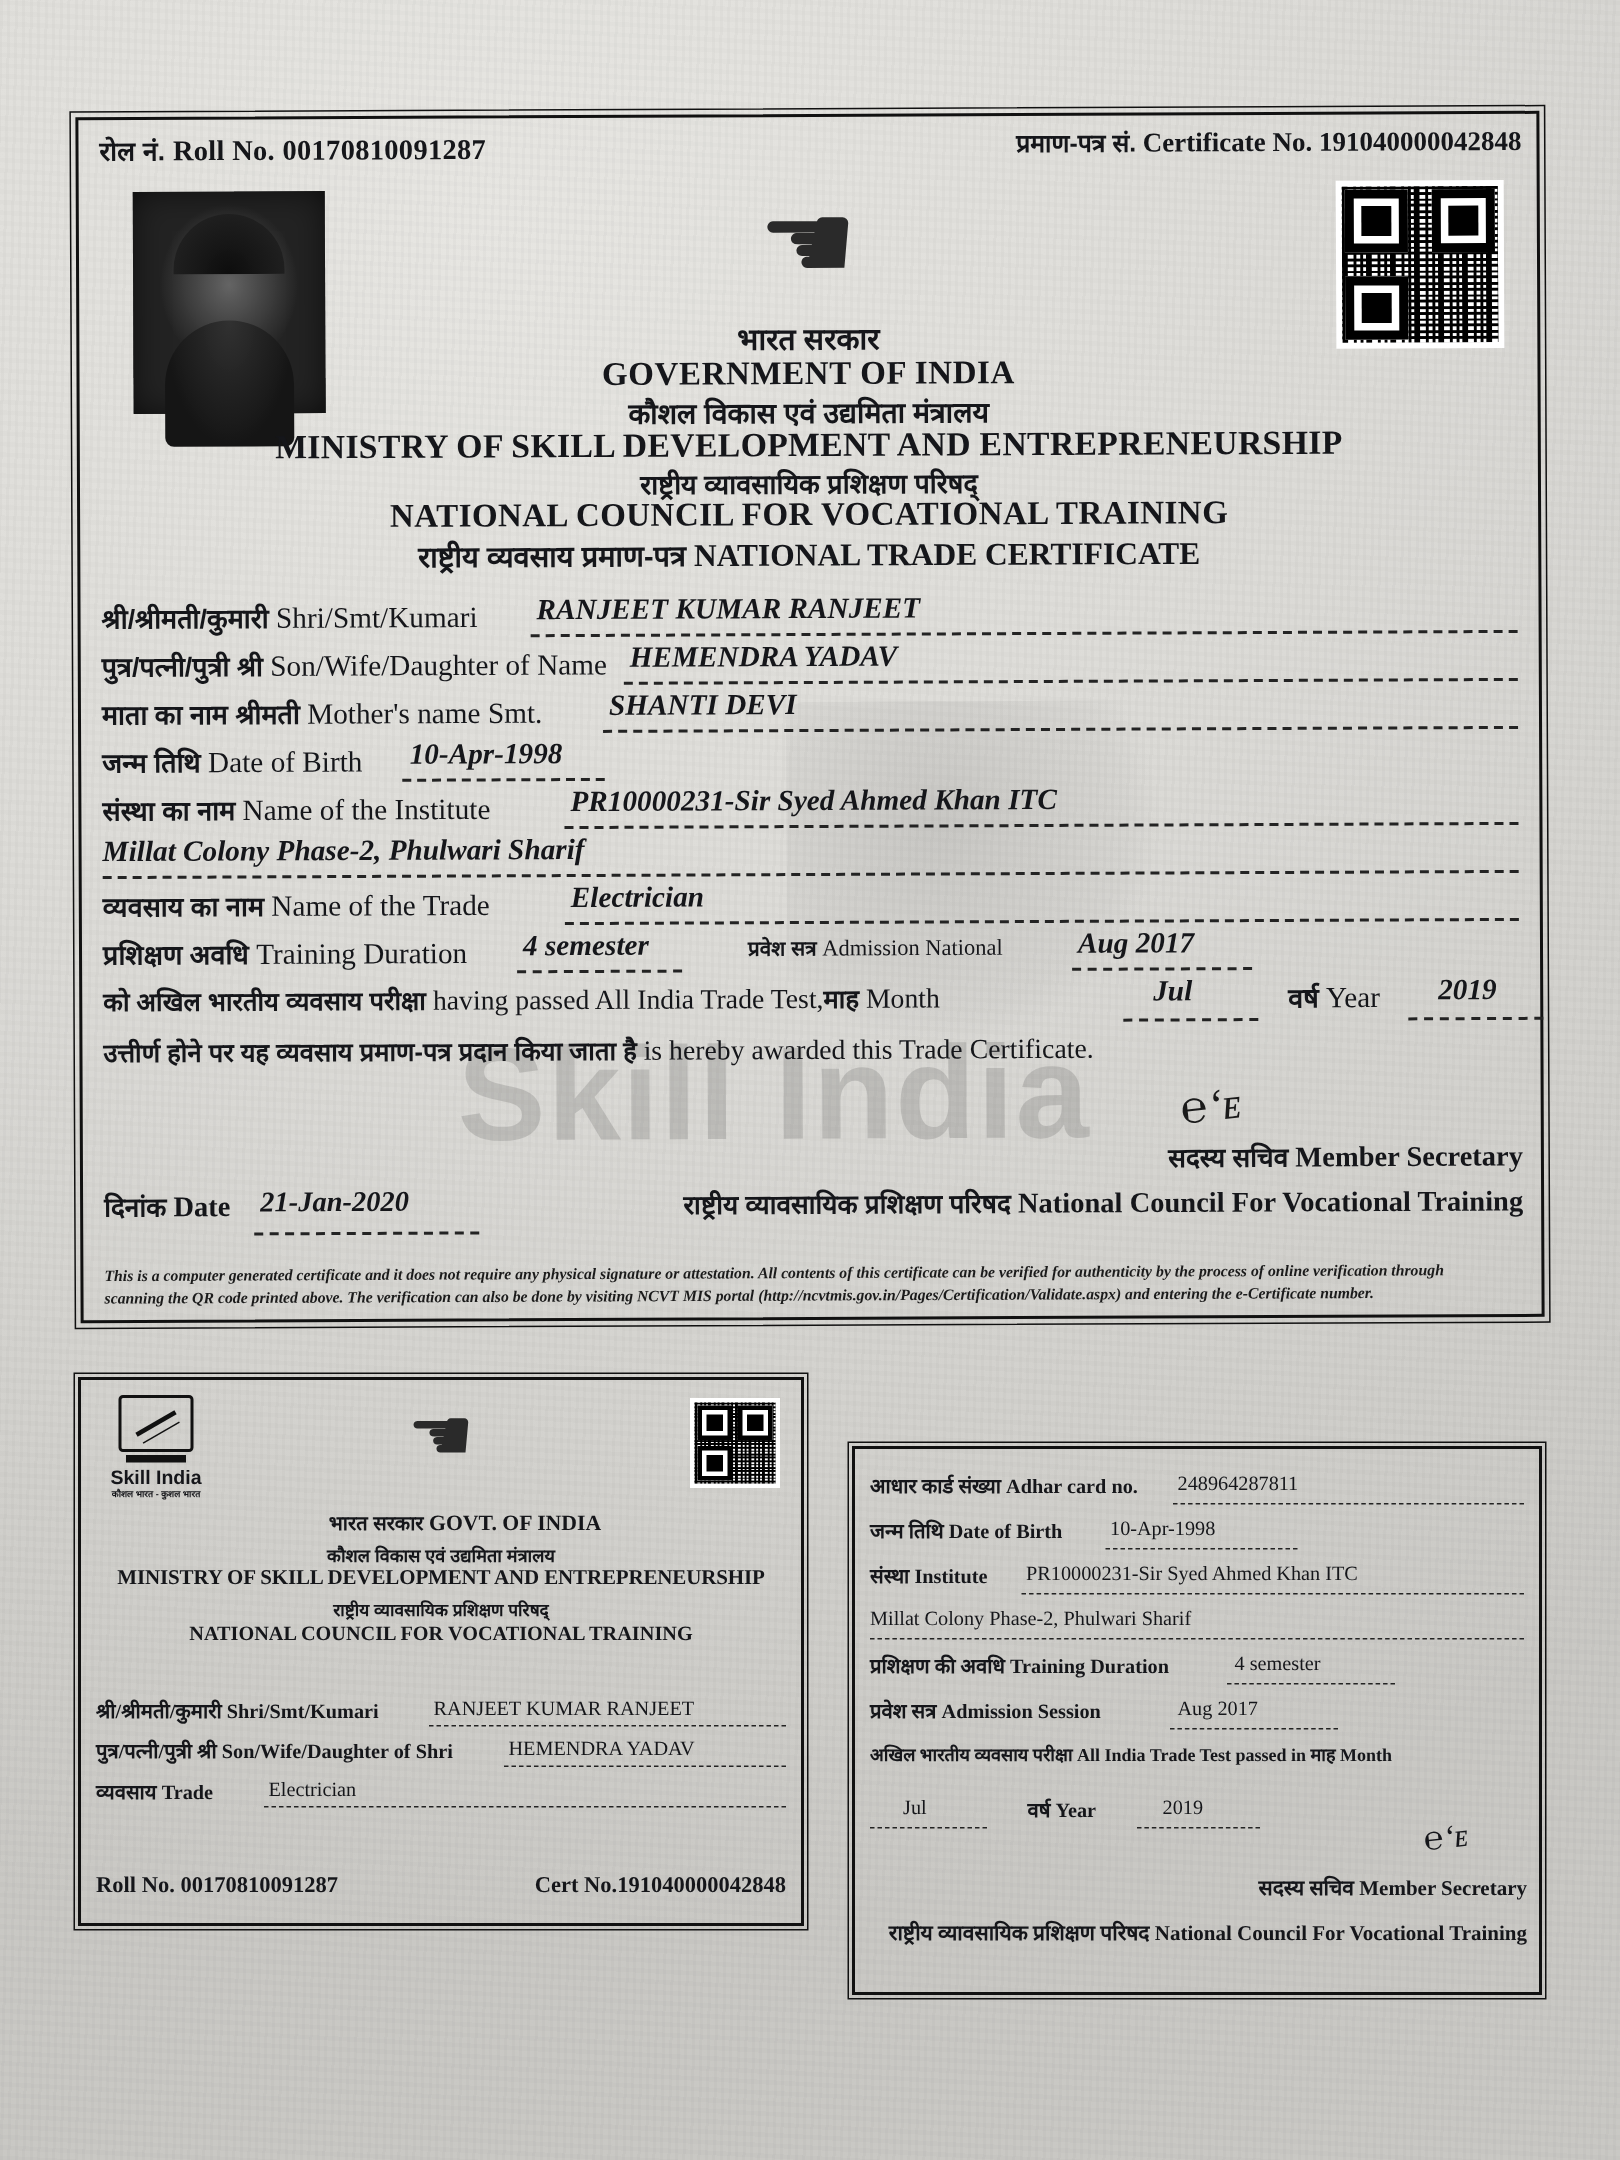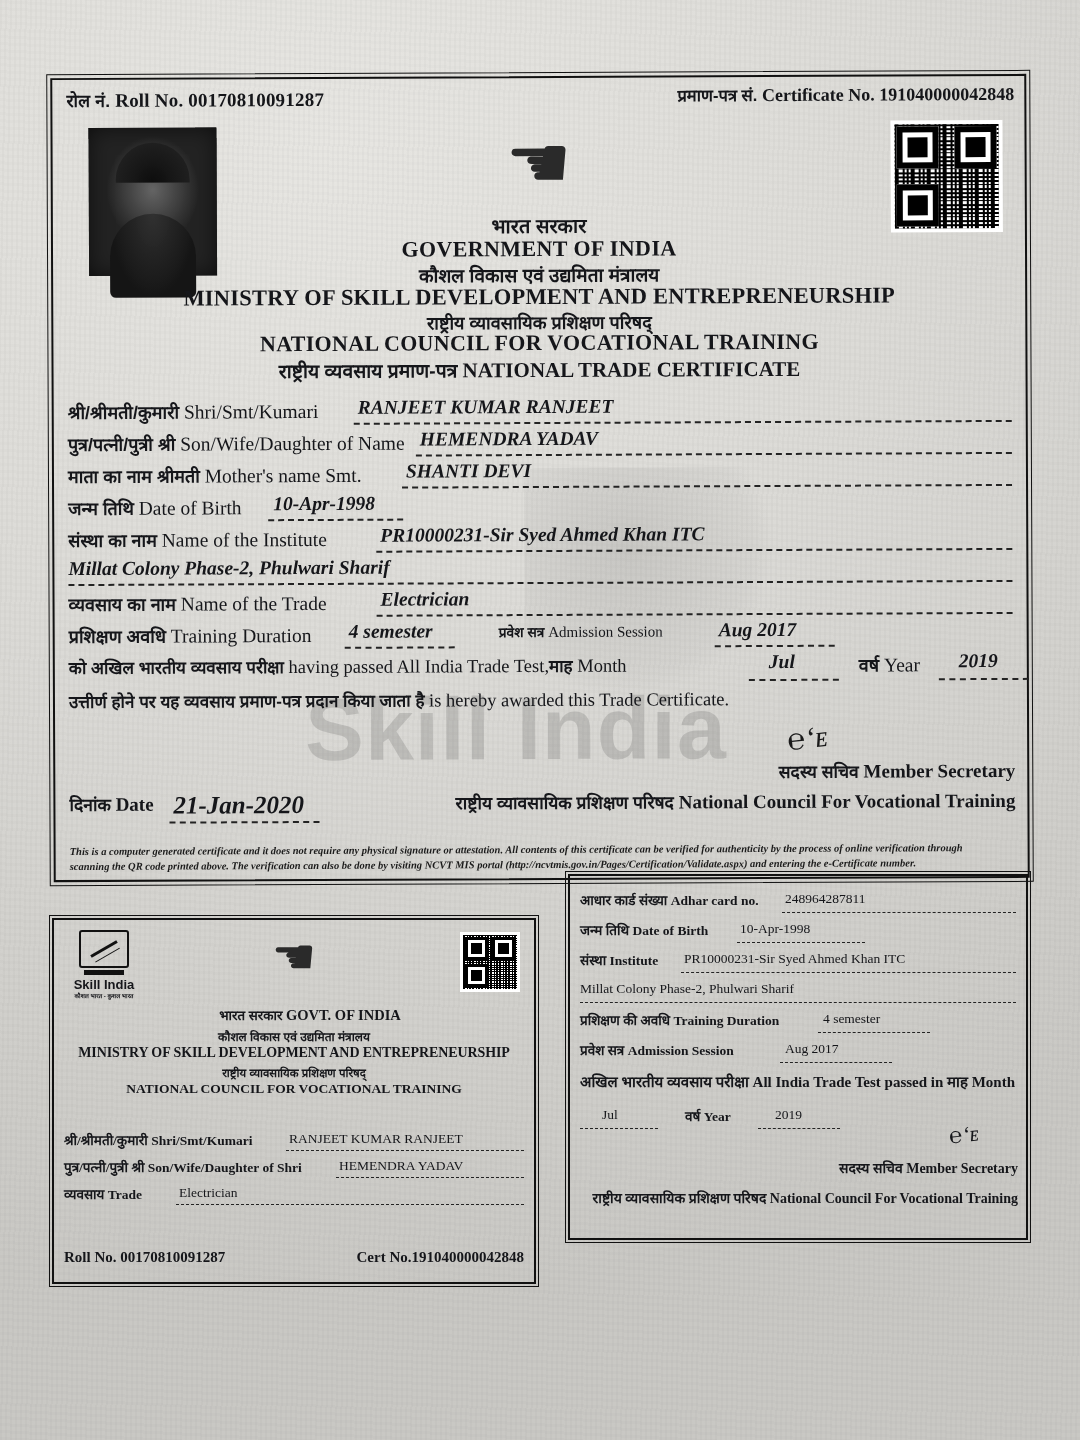--- a/index.html
+++ b/index.html
@@ -122,38 +122,38 @@
     color:#1b1b1b;
   }
   .sig{
     position:absolute;right:120px;top:640px;width:120px;height:42px;
     font-family:"Liberation Serif", serif;font-size:30px;font-style:italic;
     color:#1a1a1a;transform:rotate(-6deg);
   }
   .memsec{position:absolute;right:12px;top:682px;font-size:19px;font-weight:bold;}
   .ncvt-foot{position:absolute;right:12px;top:712px;font-size:19px;font-weight:bold;}
   .date-lbl{position:absolute;left:14px;top:712px;font-size:19px;font-weight:bold;}
-  .date-val{position:absolute;left:118px;top:712px;font-size:25px;font-weight:bold;font-style:italic;}
+  .date-val{position:absolute;left:118px;top:712px;font-size:19px;font-weight:bold;font-style:italic;}
 
   
   #cutline{
     position:absolute;left:60px;top:886px;width:960px;
     text-align:center;font-size:15px;font-weight:bold;
     font-family:"Liberation Sans", sans-serif;
     white-space:nowrap;overflow:hidden;
   }
 
   
   #pocket-front{
     position:absolute;left:52px;top:918px;width:480px;height:362px;
     border:2px solid #111;
   }
   #pocket-front:before{content:"";position:absolute;left:-5px;top:-5px;right:-5px;bottom:-5px;border:1px solid #111;}
   #pocket-back{
-    position:absolute;left:568px;top:874px;width:456px;height:362px;
+    position:absolute;left:568px;top:964px;width:456px;height:362px;
     border:2px solid #111;
   }
   #pocket-back:before{content:"";position:absolute;left:-5px;top:-5px;right:-5px;bottom:-5px;border:1px solid #111;}
 
   .skill-logo{position:absolute;left:14px;top:10px;width:72px;text-align:center;}
   .skill-mark{
     width:46px;height:34px;margin:0 auto;border:2.5px solid #111;border-radius:3px;
     position:relative;
   }
   .skill-mark:after{
@@ -312,21 +312,21 @@
 
         <div class="row">
           <span class="lbl">
             <span class="dev">प्रशिक्षण अवधि</span>
             <span>Training Duration</span>
           </span>
           <span class="val" style="left:280px">4 semester</span>
           <span class="dline" style="left:276px;width:110px;top:26px"></span>
           <span class="lbl" style="left:430px;font-size:15px">
             <span class="dev">प्रवेश सत्र</span>
-            <span>Admission Session</span>
+            <span>Admission National</span>
           </span>
           <span class="val" style="left:650px">Aug 2017</span>
           <span class="dline" style="left:646px;width:120px;top:26px"></span>
         </div>
 
         <div class="row" style="height:34px">
           <span class="lbl" style="font-size:18.5px">
             <span class="dev">को अखिल भारतीय व्यवसाय परीक्षा</span>
             <span>having passed All India Trade Test,</span><span class="dev">माह</span>
             <span>Month</span>
@@ -458,21 +458,21 @@
         <span class="bdl" style="left:238px;width:112px;top:24px"></span>
       </div>
 
       <div class="brow">
         <span class="blbl">प्रवेश सत्र Admission Session</span>
         <span class="bval" style="left:205px">Aug 2017</span>
         <span class="bdl" style="left:200px;width:112px;top:24px"></span>
       </div>
 
       <div class="brow" style="height:36px">
-        <span class="blbl" style="font-size:15px">अखिल भारतीय व्यवसाय परीक्षा All India Trade Test  passed in माह Month</span>
+        <span class="blbl" style="font-size:12px">अखिल भारतीय व्यवसाय परीक्षा All India Trade Test  passed in माह Month</span>
       </div>
 
       <div class="brow">
         <span class="bval" style="left:22px">Jul</span>
         <span class="bdl" style="left:0px;width:78px;top:24px"></span>
         <span class="blbl" style="left:105px">वर्ष Year</span>
         <span class="bval" style="left:195px">2019</span>
         <span class="bdl" style="left:178px;width:82px;top:24px"></span>
       </div>
     </div>

